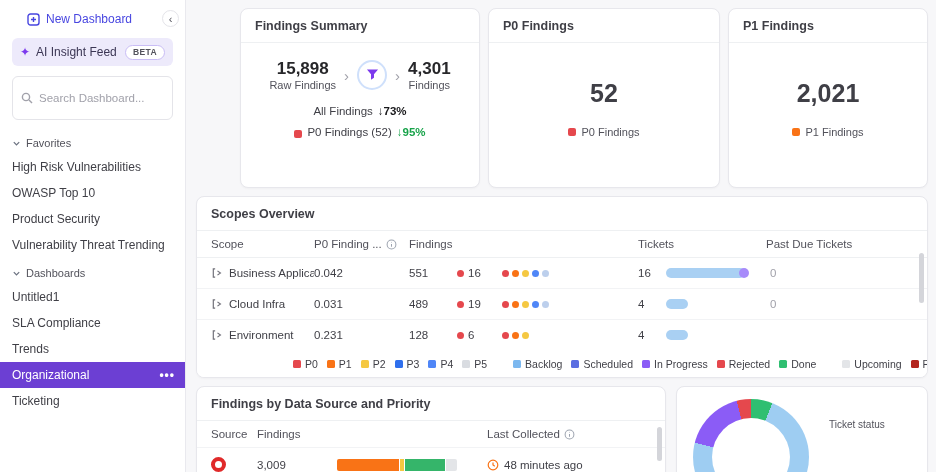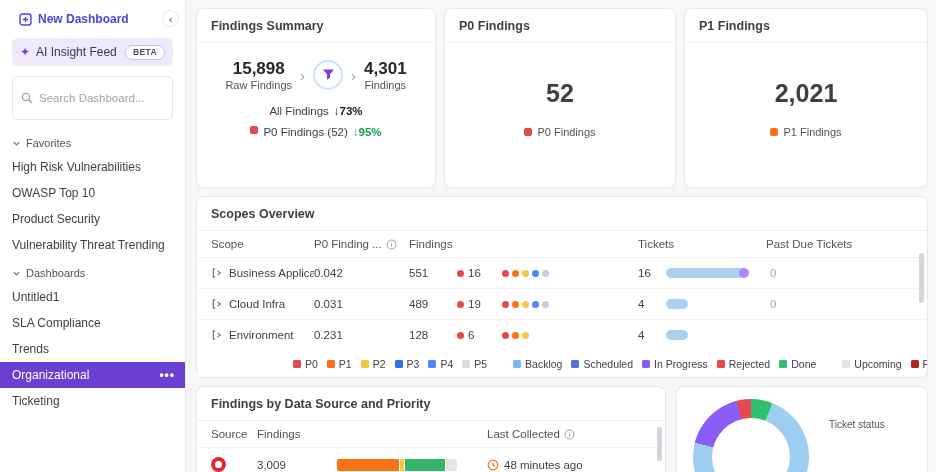--- a/index.html
+++ b/index.html
@@ -2,53 +2,53 @@
 <html><head>
 <meta charset="utf-8">
 <style>
   * { box-sizing: border-box; margin: 0; padding: 0; }
   html,body { width:936px; height:472px; overflow:hidden; }
   body { font-family:"Liberation Sans", sans-serif; background:#fff; color:#3f3f46; }
   .app { display:flex; width:936px; height:472px; }
 
   
   .sidebar { width:186px; flex:none; background:#fff; border-right:1px solid #e9e9ee; padding-top:10px; position:relative; }
-  .sb-new { display:flex; align-items:center; gap:6px; color:#4846e0; font-size:12px; font-weight:700; padding:2px 19px 12px; cursor:pointer; }
+  .sb-new { display:flex; align-items:center; gap:6px; color:#4846e0; font-size:12px; font-weight:400; padding:2px 27px 12px; cursor:pointer; }
   .collapse { position:absolute; top:10px; right:6px; width:17px; height:17px; border-radius:50%; border:1px solid #e4e4e9; background:#fff; color:#52525b; font-size:11px; line-height:14px; text-align:center; cursor:pointer; }
   .ai-feed { margin:0 12px 10px; background:#edeafb; border-radius:6px; height:28px; display:flex; align-items:center; gap:6px; padding:0 8px; font-size:12px; color:#3b3654; font-weight:500; cursor:pointer; }
   .sparkle { color:#7c3aed; font-size:12px; }
   .beta { margin-left:auto; font-size:8.5px; letter-spacing:.4px; color:#52525b; border:1px solid #c9bdf5; border-radius:8px; padding:1.5px 7px; background:#fff; font-weight:700; }
   .search { margin:0 12px 10px; border:1px solid #e4e4e9; border-radius:6px; height:44px; display:flex; align-items:center; gap:6px; padding:0 8px; }
   .search input { border:none; outline:none; background:transparent; font-size:11.5px; width:100%; font-family:inherit; color:#3f3f46; }
   .search input::placeholder { color:#a1a1aa; }
   .section { display:flex; align-items:center; gap:5px; padding:7px 12px 5px; color:#52525b; font-size:11px; margin-top:2px; cursor:pointer; }
   .item { height:26px; display:flex; align-items:center; padding:0 12px; font-size:12px; color:#3f3f46; cursor:pointer; white-space:nowrap; }
   .item.selected { background:#6c3fd3; color:#fff; justify-content:space-between; padding-right:10px; }
   .more { letter-spacing:1px; font-weight:700; font-size:12px; }
 
   
   .main { flex:1; min-width:0; background:#f7f7f9; padding:8px 8px 0 10px; display:flex; flex-direction:column; gap:8px; overflow:hidden; }
   .card { background:#fff; border:1px solid #e7e7ec; border-radius:8px; overflow:hidden; box-shadow:0 1px 2px rgba(0,0,0,.03); position:relative; }
   .card-h { padding:10px 14px 9px; font-size:12.5px; font-weight:700; color:#3f3f46; border-bottom:1px solid #eef0f2; }
   .row-top { display:flex; gap:8px; height:180px; flex:none; }
-  .c-summary { width:240px; flex:none; }
+  .c-summary { width:240px; flex:none;margin-left:44px; }
   .c-p0 { width:232px; flex:none; }
   .c-p1 { flex:1; }
   .row-bottom { display:flex; gap:10px; height:120px; flex:none; }
   .c-source { width:470px; flex:none; }
   .c-ticket { flex:1; }
 
   
   .flow { display:flex; justify-content:center; align-items:center; gap:8px; padding:16px 8px 0; }
   .big { font-size:17px; font-weight:700; color:#27272a; line-height:1.2; text-align:center; }
   .sub { font-size:11px; color:#52525b; text-align:center; font-weight:400; }
   .chev { color:#a1a1aa; font-size:15px; }
   .funnel { width:30px; height:30px; border-radius:50%; border:2px solid #cfe0fb; background:#fff; display:flex; align-items:center; justify-content:center; flex:none; }
   .changes { margin-top:14px; display:flex; flex-direction:column; gap:9px; align-items:center; font-size:11.5px; color:#3f3f46; }
-  .chg-row { display:flex; align-items:flex-start; }
+  .chg-row { display:flex; align-items:flex-end; }
   .chg-dark { font-weight:700; color:#18181b; margin-left:5px; }
   .chg-green { font-weight:700; color:#18a34a; margin-left:5px; }
   .sw { width:8px; height:8px; border-radius:2px; display:inline-block; margin-right:5px; flex:none; }
 
   
   .stat-body { display:flex; flex-direction:column; align-items:center; padding-top:36px; gap:18px; }
   .stat-value { font-size:25px; color:#3f3f46; font-weight:700; }
   .stat-legend { display:flex; align-items:center; font-size:11px; color:#52525b; }
 
   

